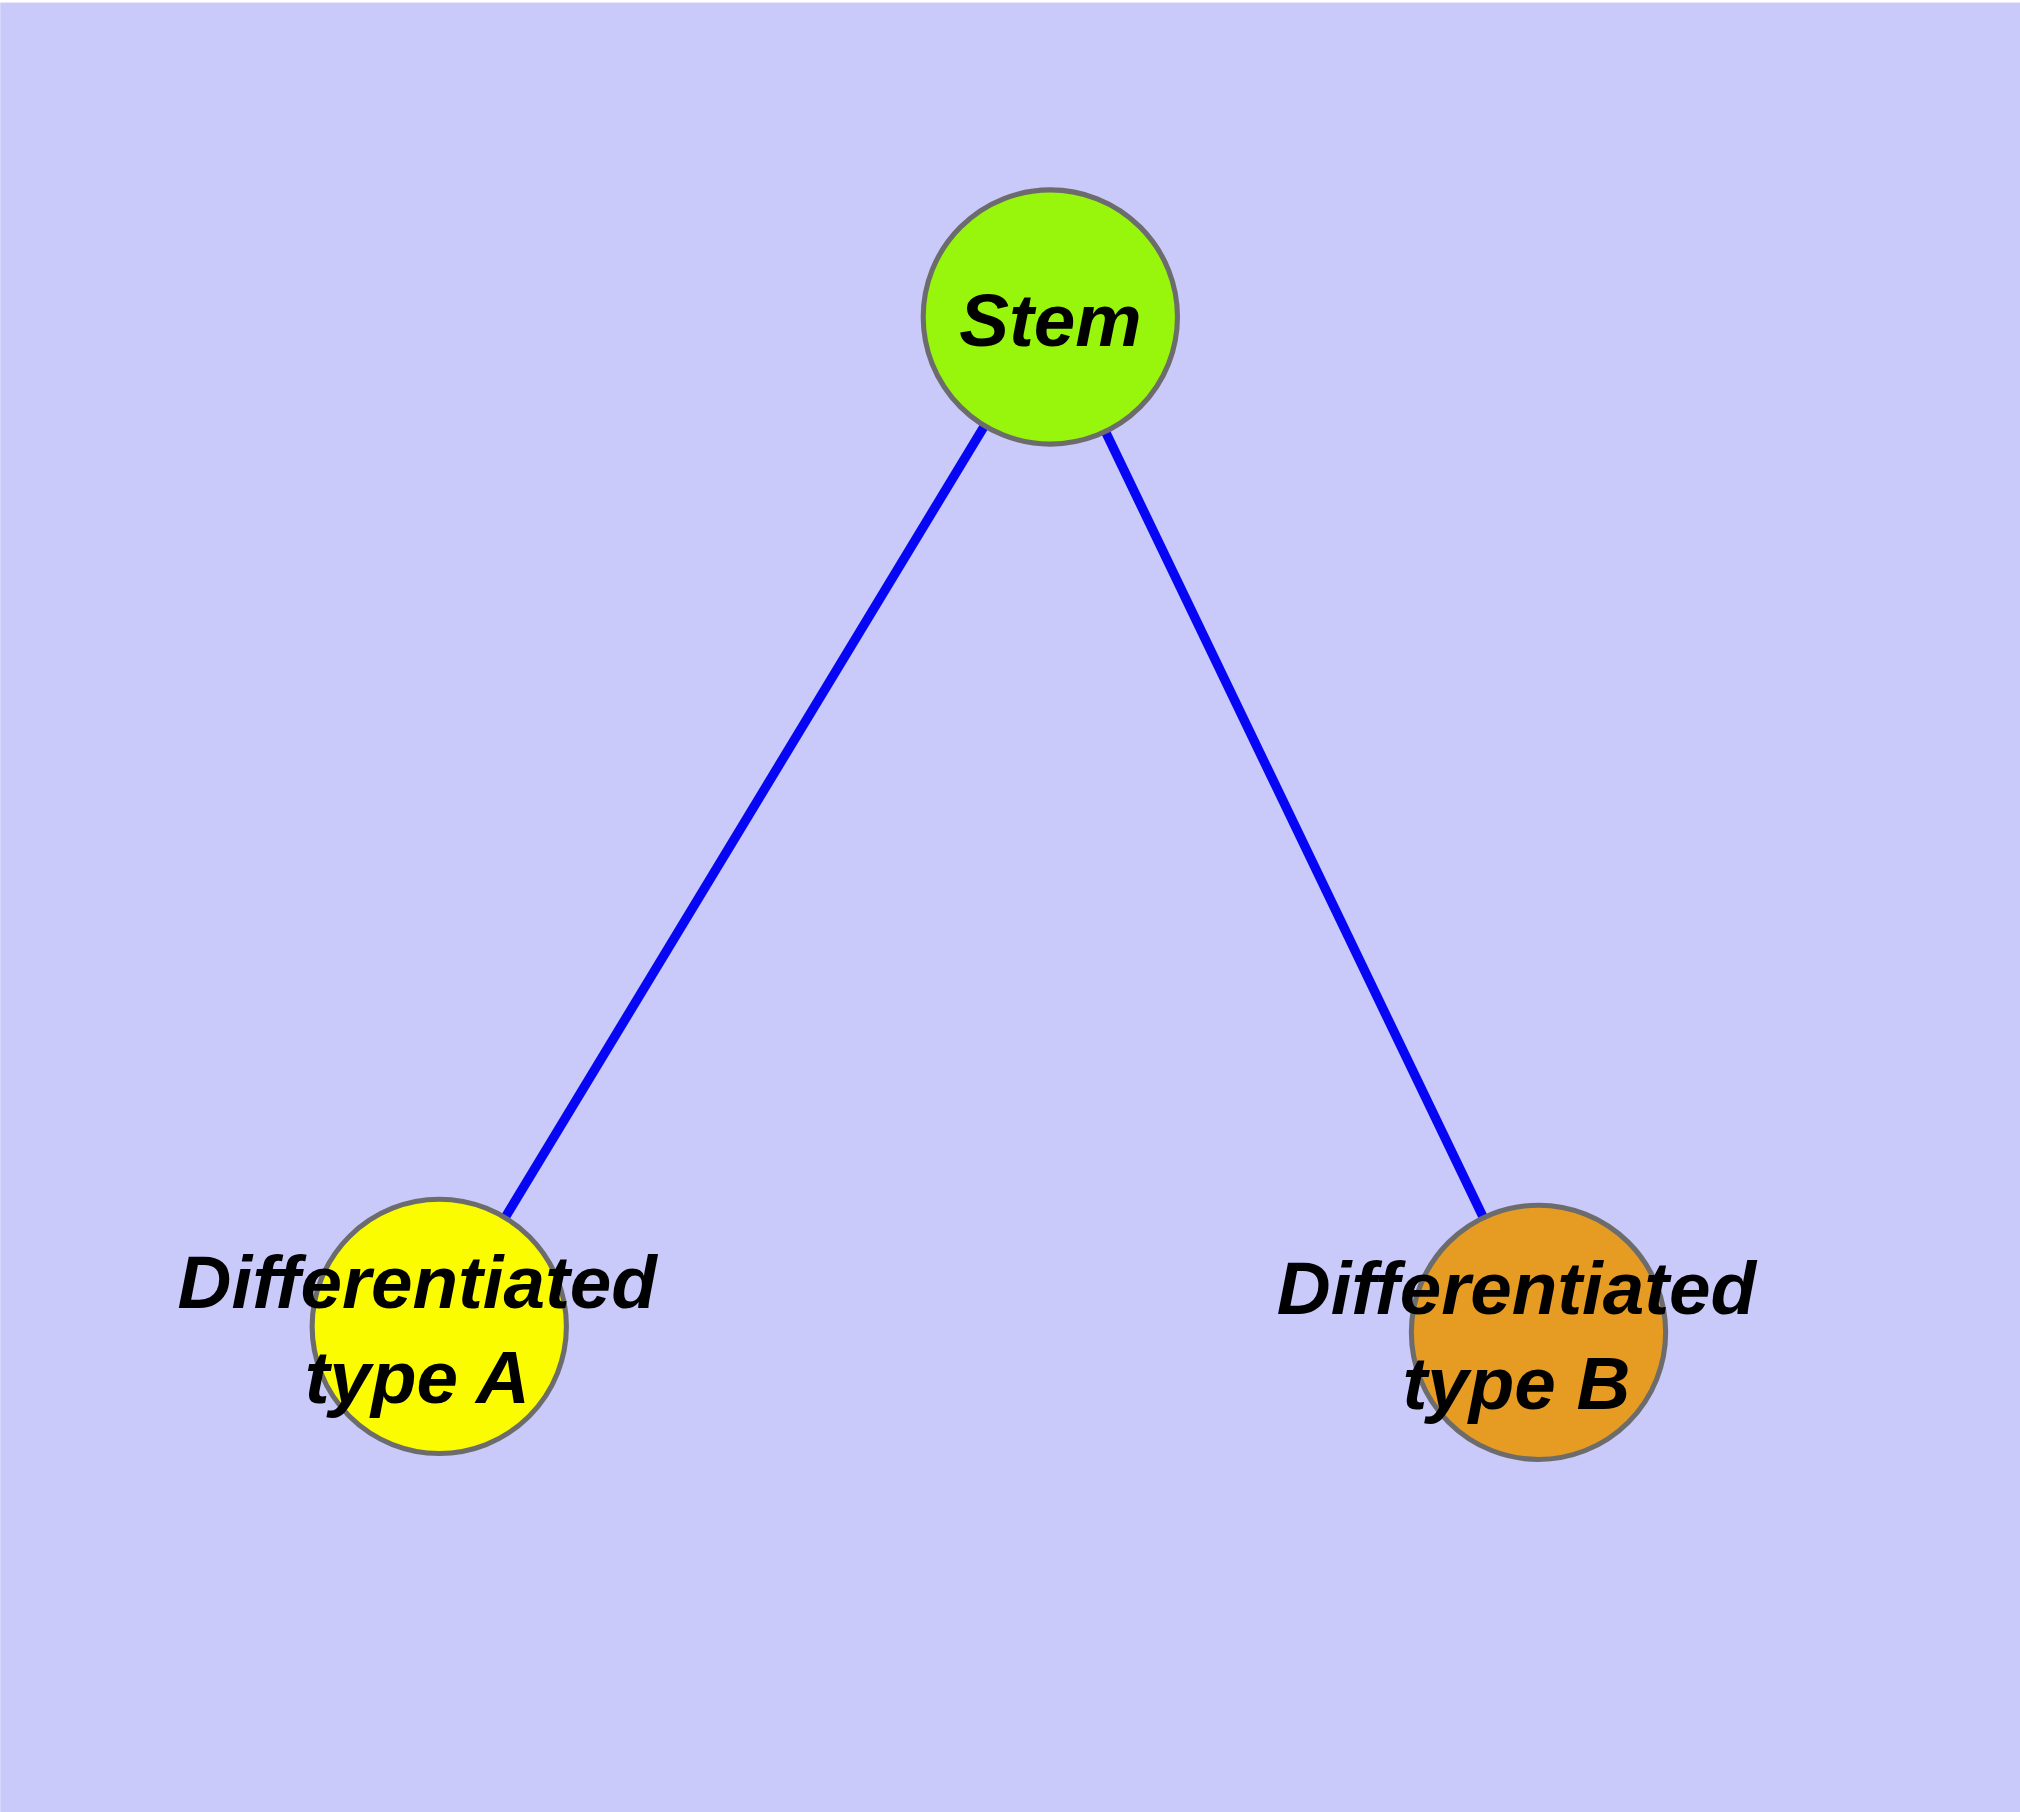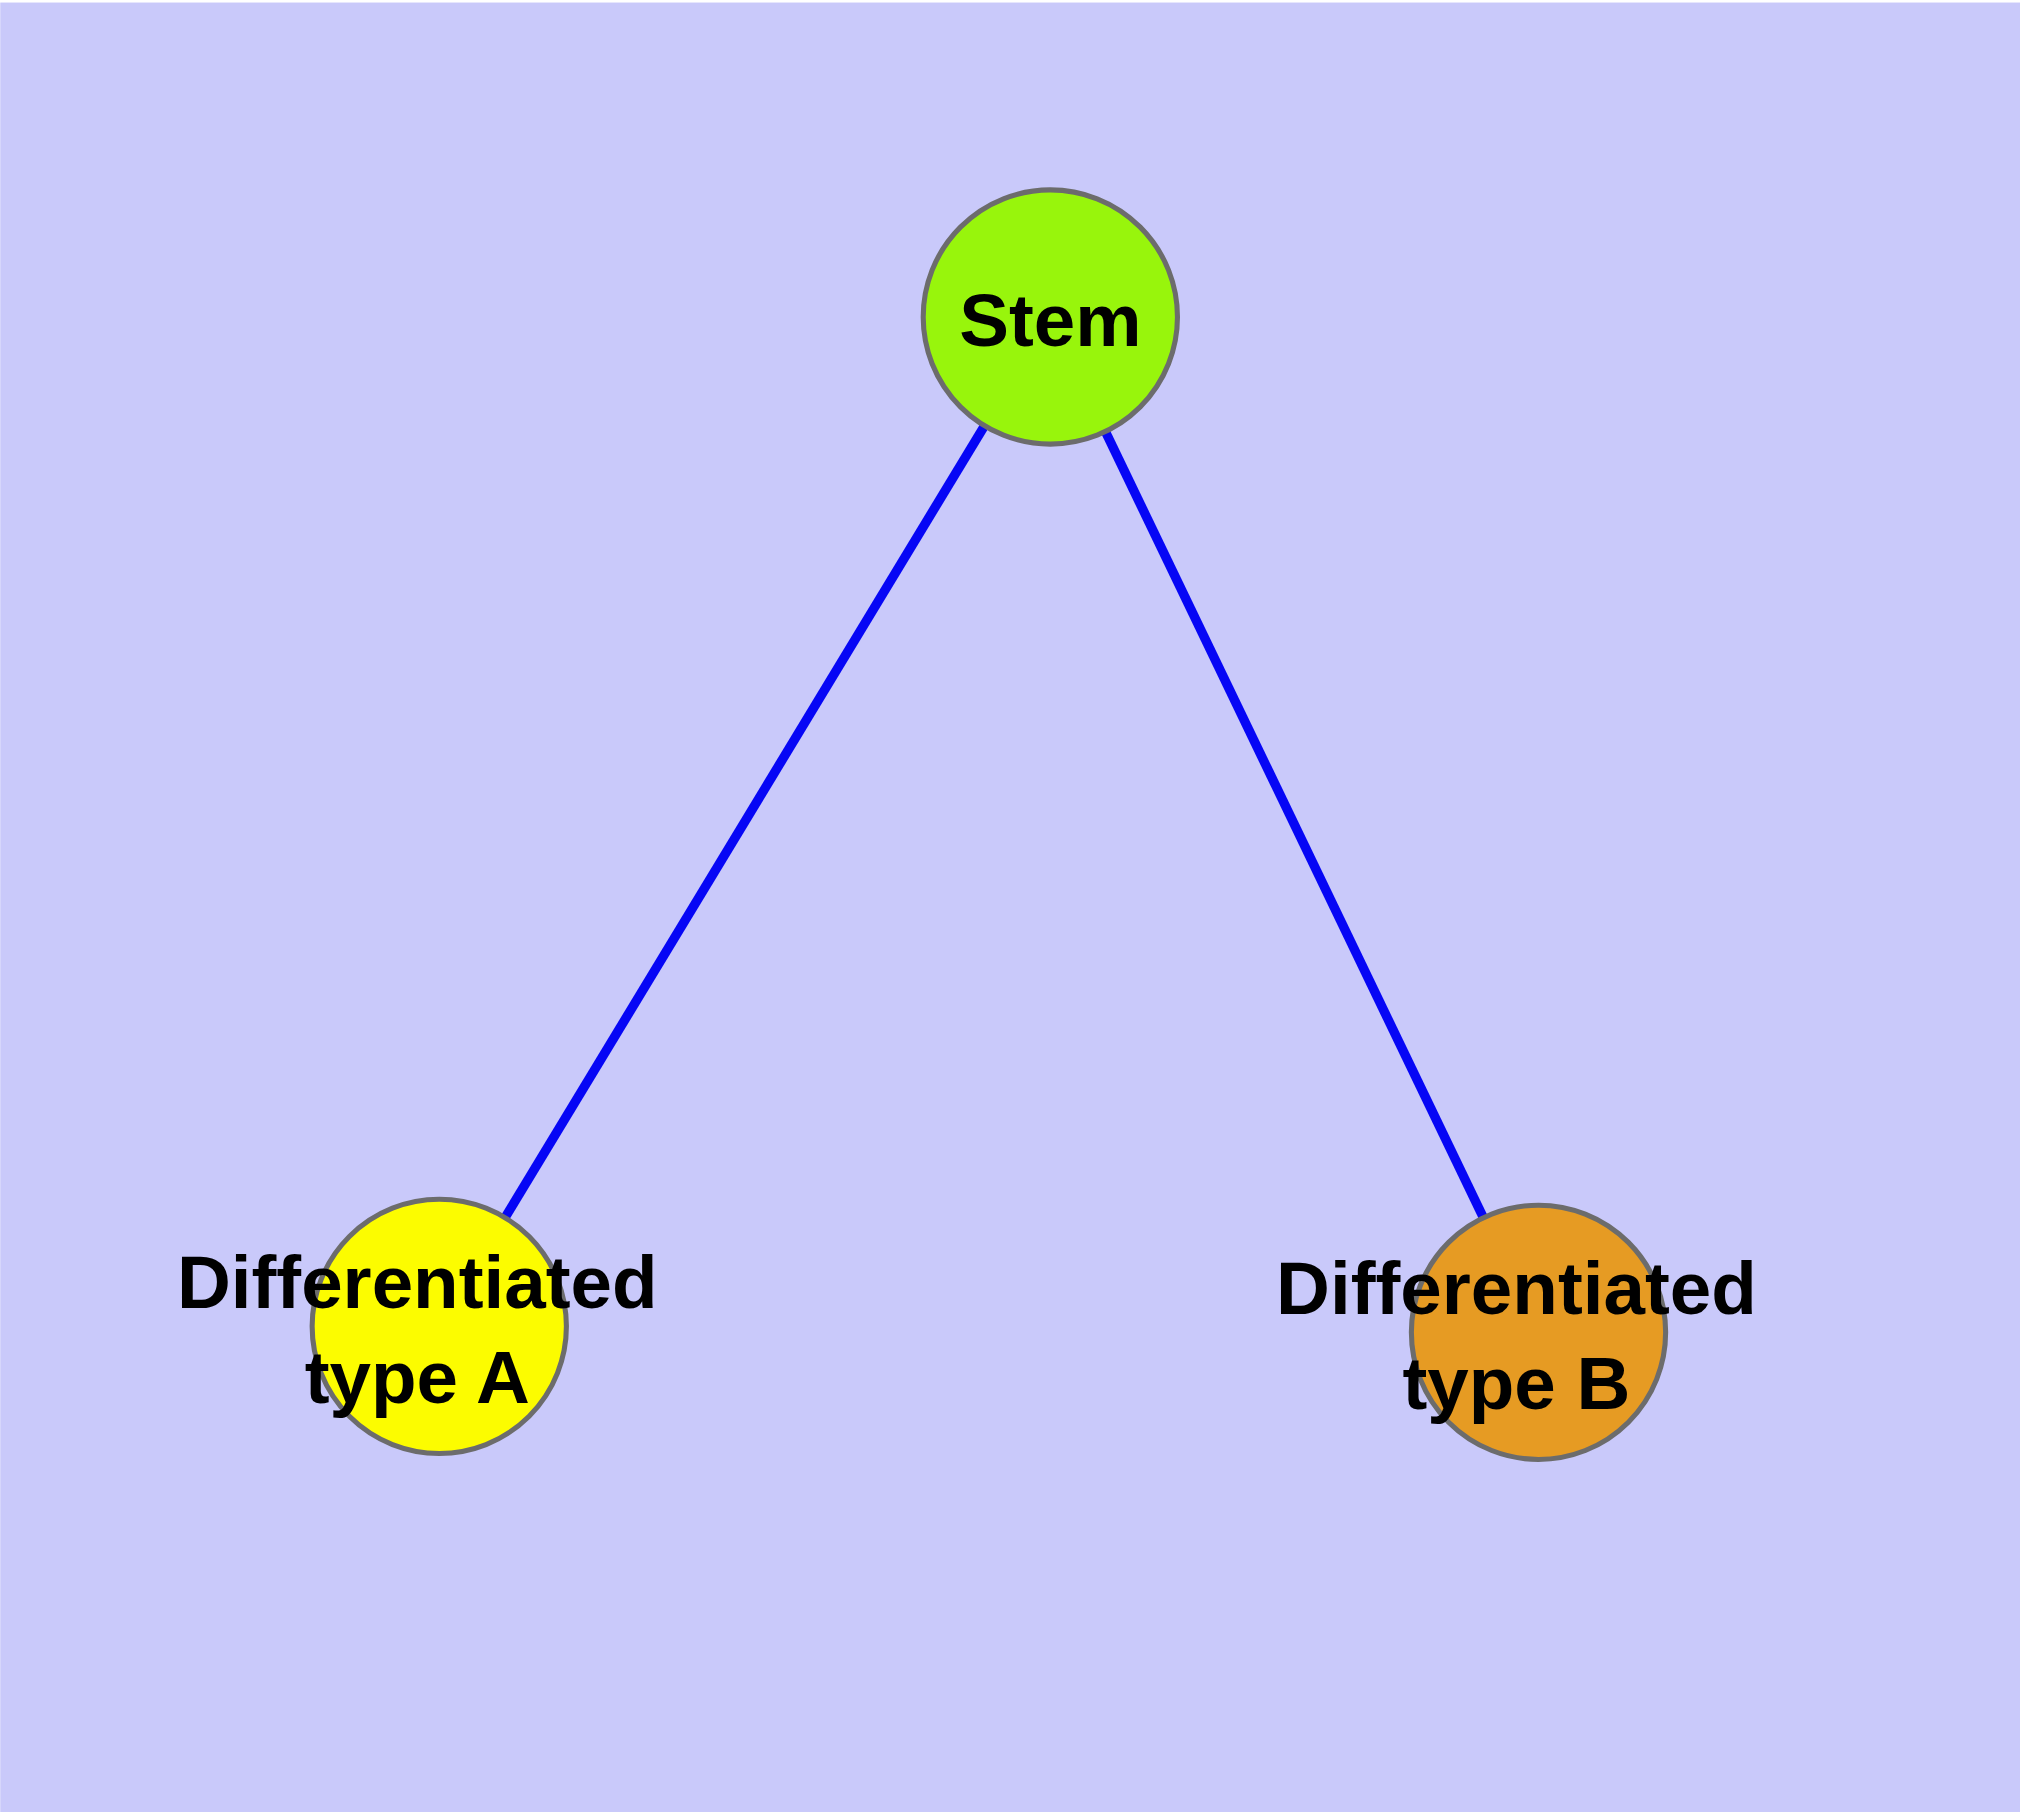--- a/index.html
+++ b/index.html
@@ -8,20 +8,21 @@
     background: #ffffff;
     width: 2021px;
     height: 1812px;
     overflow: hidden;
     font-family: "Liberation Sans", sans-serif;
   }
   #stage {
     position: relative;
     width: 1627px;
     height: 1812px;
+    font-style: italic;
   }
   svg { display: block; }
   .node-label {
     font-family: "Liberation Sans", sans-serif;
     font-weight: bold;
   }
 </style>
 </head>
 <body>
 

